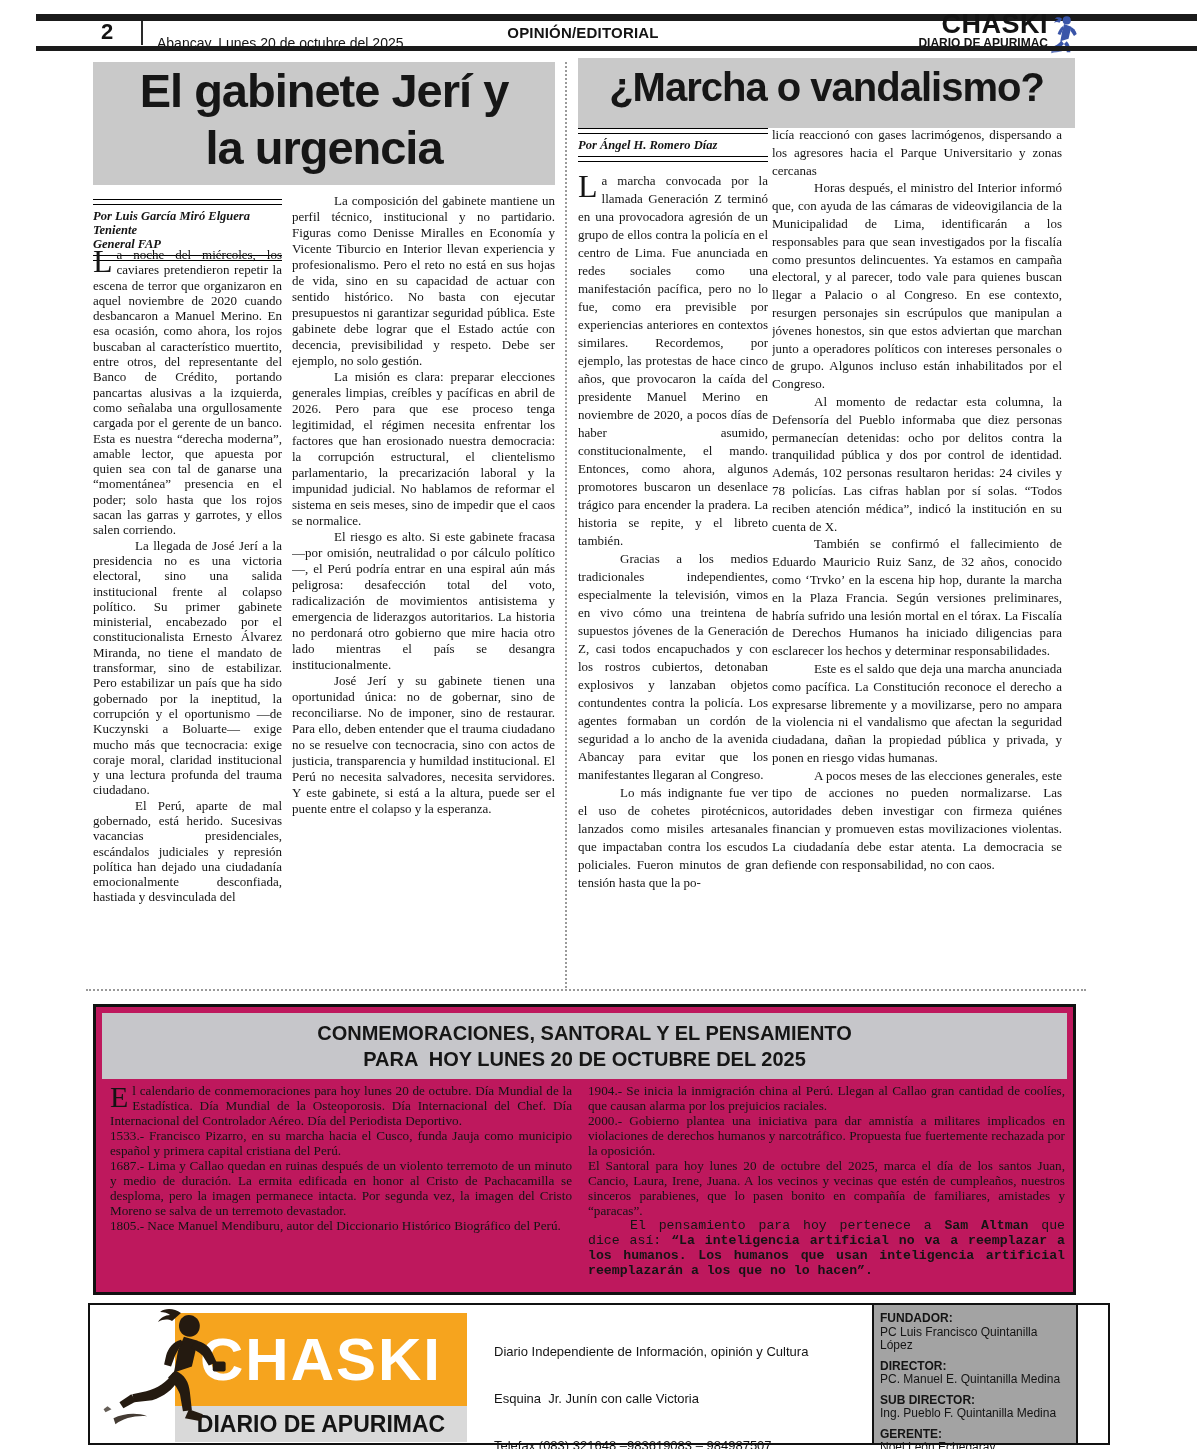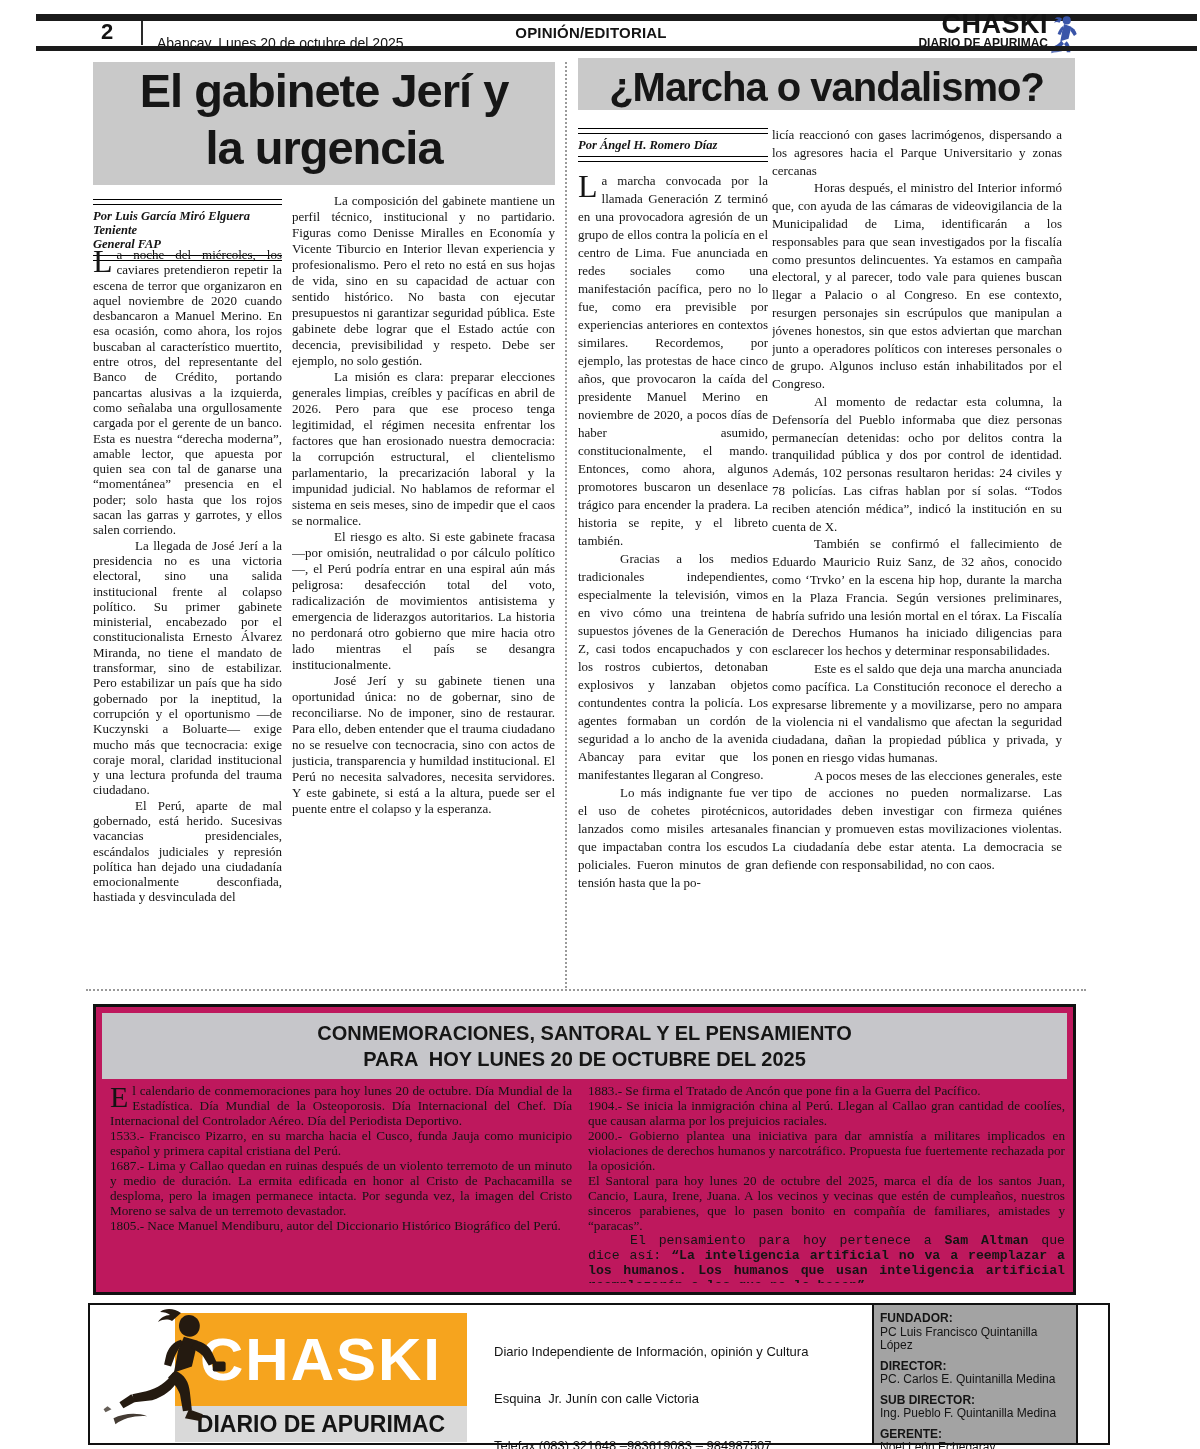--- a/index.html
+++ b/index.html
@@ -5,33 +5,33 @@
   html,body{margin:0;padding:0;background:#ffffff;}
   .page{position:relative;width:1200px;height:1449px;background:#fff;overflow:hidden;
         font-family:"Liberation Serif",serif;color:#141414;}
 
   
   .bar{position:absolute;background:#1b1b1b;}
   .pageno{position:absolute;left:101px;top:19px;font:bold 22px "Liberation Sans",sans-serif;}
   .hdr-vline{position:absolute;left:141px;top:21px;width:2px;height:24px;background:#2a2a2a;}
   .dateline{position:absolute;left:157px;top:35px;font:14px "Liberation Sans",sans-serif;}
   .section-title{position:absolute;left:0;top:24px;width:1166px;text-align:center;
-        font:bold 15px "Liberation Sans",sans-serif;letter-spacing:.2px;padding-left:8px;}
+        font:bold 15px "Liberation Sans",sans-serif;letter-spacing:.2px;}
   .masthead{position:absolute;left:860px;top:11px;width:188px;text-align:right;
         font-family:"Liberation Sans",sans-serif;}
   .masthead .mh-main{font-weight:bold;font-size:27px;line-height:26px;letter-spacing:.5px;}
   .masthead .mh-sub{font-weight:bold;font-size:12px;line-height:13px;}
   .mh-icon{position:absolute;left:1050px;top:15px;width:28px;height:40px;}
 
   
   .titlebar{position:absolute;background:#c9c9c9;text-align:center;
         font-family:"Liberation Sans",sans-serif;font-weight:bold;color:#161616;}
   .t-left{left:93px;top:62px;width:462px;height:123px;font-size:47px;line-height:57px;
         box-sizing:border-box;letter-spacing:-1px;}
-  .t-right{left:578px;top:58px;width:497px;height:52px;font-size:40px;line-height:58px;letter-spacing:-1px;}
+  .t-right{left:578px;top:58px;width:497px;height:70px;font-size:40px;line-height:58px;letter-spacing:-1px;}
   .byline{position:absolute;font:bold italic 12.5px "Liberation Serif",serif;}
   .rule-dbl{height:4px;border-top:1px solid #000;border-bottom:1px solid #000;}
   .byline .bl-text{padding:4px 2px 4px 0;line-height:14px;}
 
   
   .col{position:absolute;text-align:justify;font-size:13px;overflow:hidden;}
   .col p{margin:0;}
   .col p.ind{text-indent:42px;}
   .dropcap{float:left;font-size:32px;line-height:26px;padding:1px 4px 0 0;}
   .lc1{left:93px;top:247px;width:189px;height:741px;line-height:15.3px;}
@@ -164,21 +164,20 @@
       <div class="ch1">CONMEMORACIONES, SANTORAL Y EL PENSAMIENTO</div>
       <div class="ch2">PARA  HOY LUNES 20 DE OCTUBRE DEL 2025</div>
     </div>
     <div class="com-col com-l">
       <p><span class="dropcap">E</span><span>l calendario de conmemoraciones para hoy lunes 20 de octubre. Día Mundial de la Estadística. Día Mundial de la Osteoporosis. Día Internacional del Chef. Día Internacional del Controlador Aéreo. Día del Periodista Deportivo.</span></p>
       <p>1533.- Francisco Pizarro, en su marcha hacia el Cusco, funda Jauja como municipio español y primera capital cristiana del Perú.</p>
       <p>1687.- Lima y Callao quedan en ruinas después de un violento terremoto de un minuto y medio de duración. La ermita edificada en honor al Cristo de Pachacamilla se desploma, pero la imagen permanece intacta. Por segunda vez, la imagen del Cristo Moreno se salva de un terremoto devastador.</p>
       <p>1805.- Nace Manuel Mendiburu, autor del Diccionario Histórico Biográfico del Perú.</p>
     </div>
     <div class="com-col com-r">
-      <p>1883.- Se firma el Tratado de Ancón que pone fin a la Guerra del Pacífico.</p>
       <p>1904.- Se inicia la inmigración china al Perú. Llegan al Callao gran cantidad de coolíes, que causan alarma por los prejuicios raciales.</p>
       <p>2000.- Gobierno plantea una iniciativa para dar amnistía a militares implicados en violaciones de derechos humanos y narcotráfico. Propuesta fue fuertemente rechazada por la oposición.</p>
       <p>El Santoral para hoy lunes 20 de octubre del 2025, marca el día de los santos Juan, Cancio, Laura, Irene, Juana. A los vecinos y vecinas que estén de cumpleaños, nuestros sinceros parabienes, que lo pasen bonito en compañía de familiares, amistades y “paracas”.</p>
       <p class="pens"><span>El pensamiento para hoy pertenece a </span><b>Sam Altman</b><span> que dice así: </span><b>“La inteligencia artificial no va a reemplazar a los humanos. Los humanos que usan inteligencia artificial reemplazarán a los que no lo hacen”.</b></p>
     </div>
   </div>
 
   <div class="ban-box">
     <svg class="runner" viewBox="0 0 150 135">
       <g fill="#241a10">
@@ -211,21 +210,21 @@
       
     </div>
   </div>
   <div class="credits-box">
     <div class="credit">
       <div class="cl">FUNDADOR:</div>
       <div>PC Luis Francisco Quintanilla López</div>
     </div>
     <div class="credit">
       <div class="cl">DIRECTOR:</div>
-      <div>PC. Carlos E. Quintanilla Medina</div>
+      <div>PC. Manuel E. Quintanilla Medina</div>
     </div>
     <div class="credit">
       <div class="cl">SUB DIRECTOR:</div>
       <div>Ing. Pueblo F. Quintanilla Medina</div>
     </div>
     <div class="credit">
       <div class="cl">GERENTE:</div>
       <div>Noel León Echegaray</div>
     </div>
   </div>

